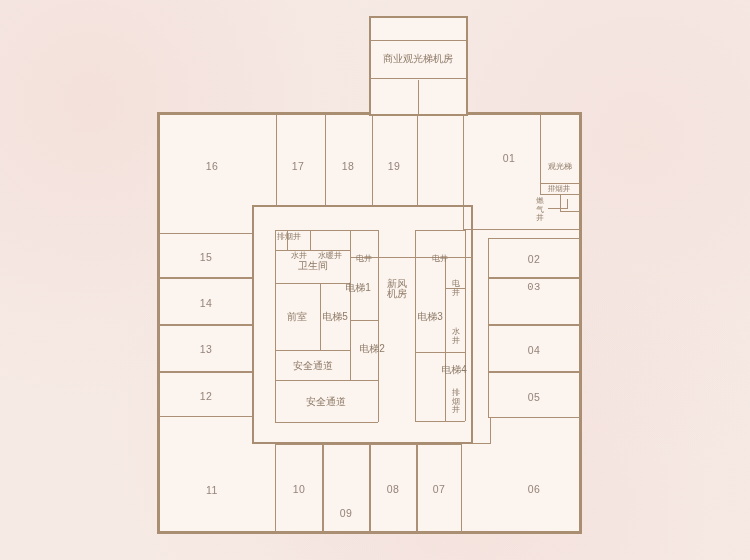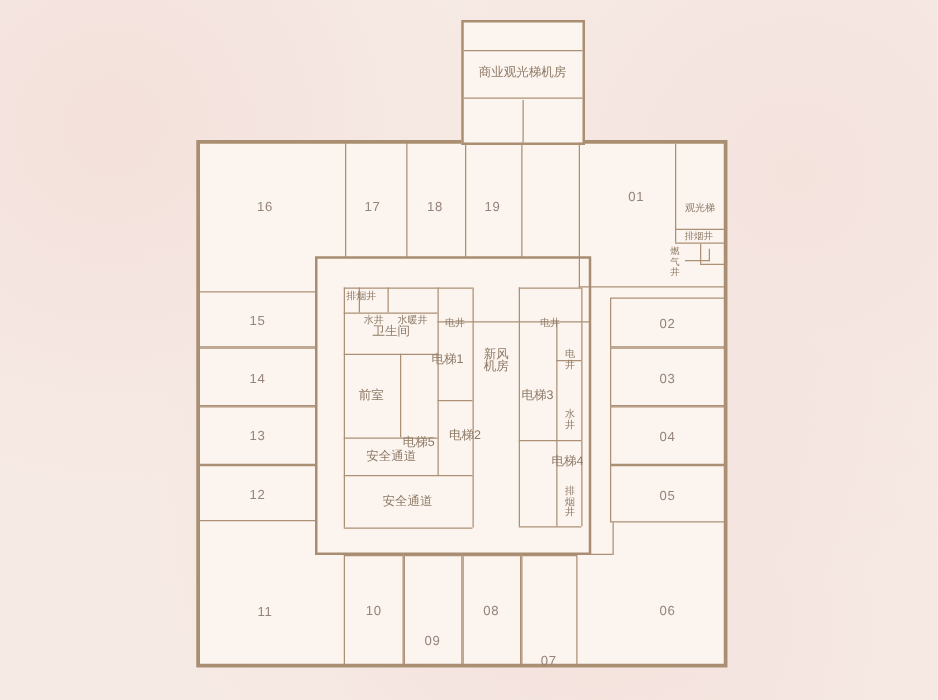--- a/index.html
+++ b/index.html
@@ -108,38 +108,38 @@
   <div class="lbl sm" style="left:330px;top:240px;">水暖井</div>
   <div class="lbl sm" style="left:364px;top:243px;">电井</div>
   <div class="lbl sm" style="left:440px;top:243px;">电井</div>
   <div class="lbl" style="left:313px;top:266px;">卫生间</div>
   <div class="lbl" style="left:348px;top:288px;margin-left:10px;">电梯1</div>
   <div class="lbl wrap2" style="left:397px;top:289px;">新风机房</div>
   <div class="lbl" style="left:430px;top:289px;margin-top:28px;">电梯3</div>
   <div class="lbl sm vtext" style="left:456px;top:272px;">电井</div>
   <div class="lbl sm vtext" style="left:456px;top:320px;">水井</div>
   <div class="lbl" style="left:297px;top:317px;">前室</div>
-  <div class="lbl" style="left:335px;top:317px;margin-top:38px;">电梯5</div>
+  <div class="lbl" style="left:335px;top:317px;">电梯5</div>
   <div class="lbl" style="left:372px;top:349px;text-align:center;">电梯2</div>
   <div class="lbl" style="left:454px;top:370px;">电梯4</div>
   <div class="lbl sm vtext" style="left:456px;top:386px;">排烟井</div>
   <div class="lbl" style="left:313px;top:366px;">安全通道</div>
   <div class="lbl" style="left:326px;top:402px;">安全通道</div>
 
   <div class="num" style="left:212px;top:166px;">16</div>
   <div class="num" style="left:298px;top:166px;">17</div>
   <div class="num" style="left:348px;top:166px;">18</div>
   <div class="num" style="left:394px;top:166px;">19</div>
   <div class="num" style="left:509px;top:158px;">01</div>
   <div class="num" style="left:534px;top:259px;">02</div>
-  <div class="num" style="left:534px;top:303px;">03</div>
+  <div class="num" style="left:534px;top:287px;font-family:Liberation Mono, monospace;">03</div>
   <div class="num" style="left:534px;top:350px;">04</div>
   <div class="num" style="left:534px;top:397px;">05</div>
   <div class="num" style="left:534px;top:489px;">06</div>
-  <div class="num" style="left:439px;top:489px;margin-top:40px;">07</div>
+  <div class="num" style="left:439px;top:489px;">07</div>
   <div class="num" style="left:393px;top:489px;">08</div>
   <div class="num" style="left:346px;top:489px;margin-top:24px;">09</div>
   <div class="num" style="left:299px;top:489px;">10</div>
   <div class="num" style="left:212px;top:490px;">11</div>
   <div class="num" style="left:206px;top:396px;text-align:right;">12</div>
   <div class="num" style="left:206px;top:349px;">13</div>
   <div class="num" style="left:206px;top:303px;">14</div>
   <div class="num" style="left:206px;top:257px;">15</div>
 
 </div>

